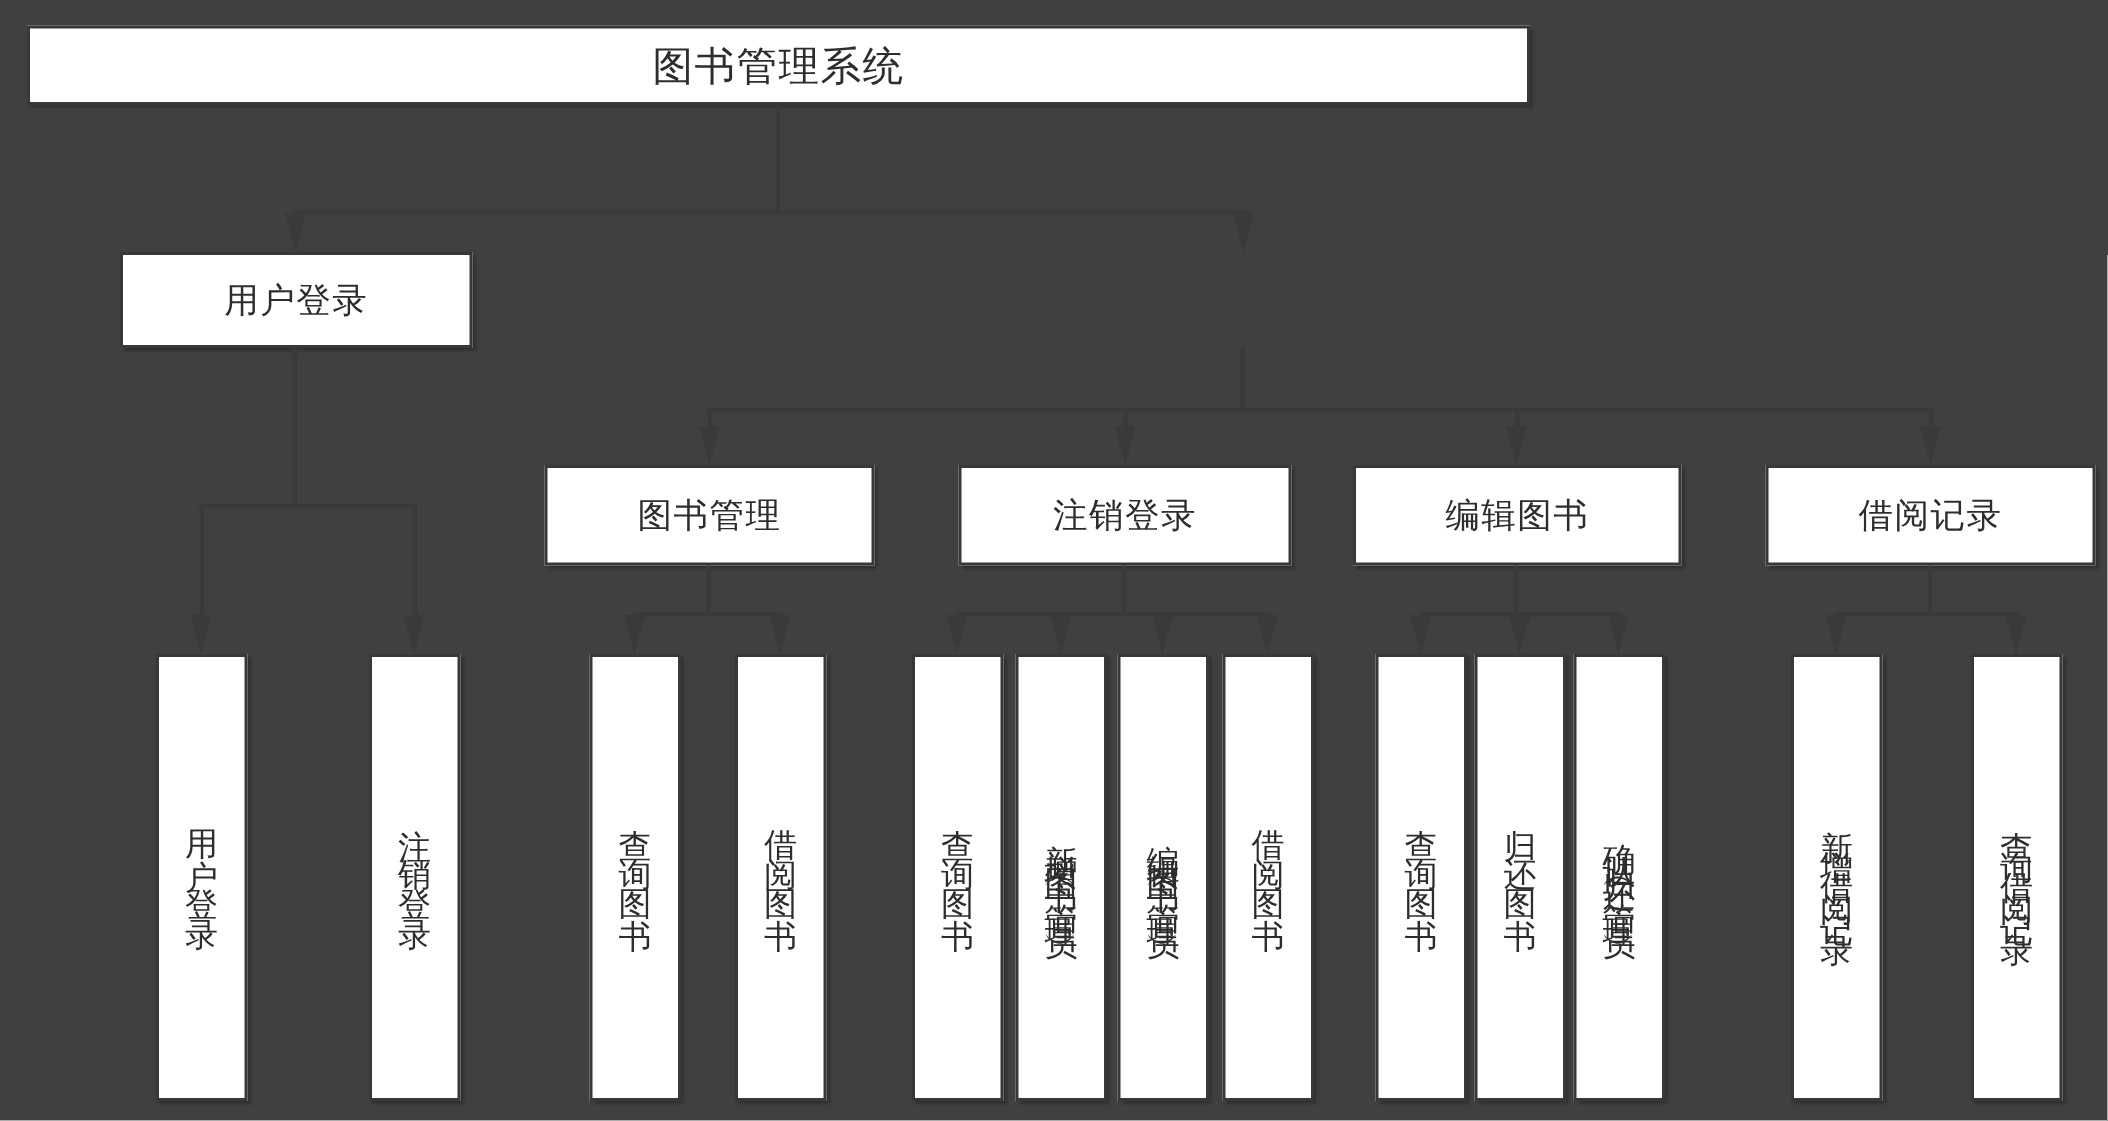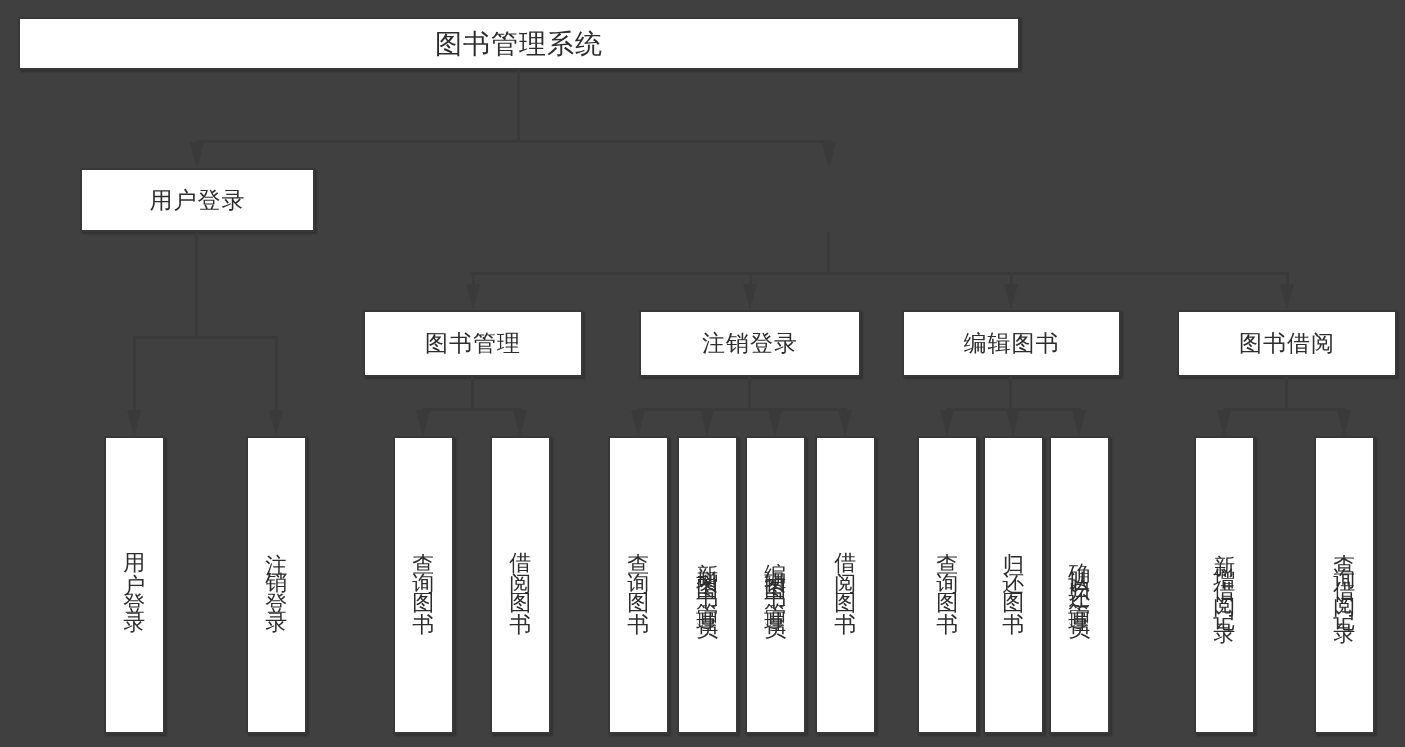--- a/index.html
+++ b/index.html
@@ -74,21 +74,21 @@
   <div class="box lvl3" style="left:363px;top:310px;width:220px;height:67px">
     <span>图书管理</span>
   </div>
   <div class="box lvl3" style="left:639px;top:310px;width:222px;height:67px">
     <span>注销登录</span>
   </div>
   <div class="box lvl3" style="left:902px;top:310px;width:219px;height:67px">
     <span>编辑图书</span>
   </div>
   <div class="box lvl3" style="left:1177px;top:310px;width:220px;height:67px">
-    <span>图书借阅</span>
+    <span>借阅记录</span>
   </div>
 
   <div class="vline" style="left:471px;top:377px;height:31px"></div>
   <div class="hline" style="left:422px;top:408px;width:100px"></div>
   <div class="vline" style="left:422px;top:408px;height:6px"></div>
   <div class="arrow" style="left:416px;top:410px"></div>
   <div class="vline" style="left:519px;top:408px;height:6px"></div>
   <div class="arrow" style="left:513px;top:410px"></div>
 
   <div class="vline" style="left:748px;top:377px;height:31px"></div>

